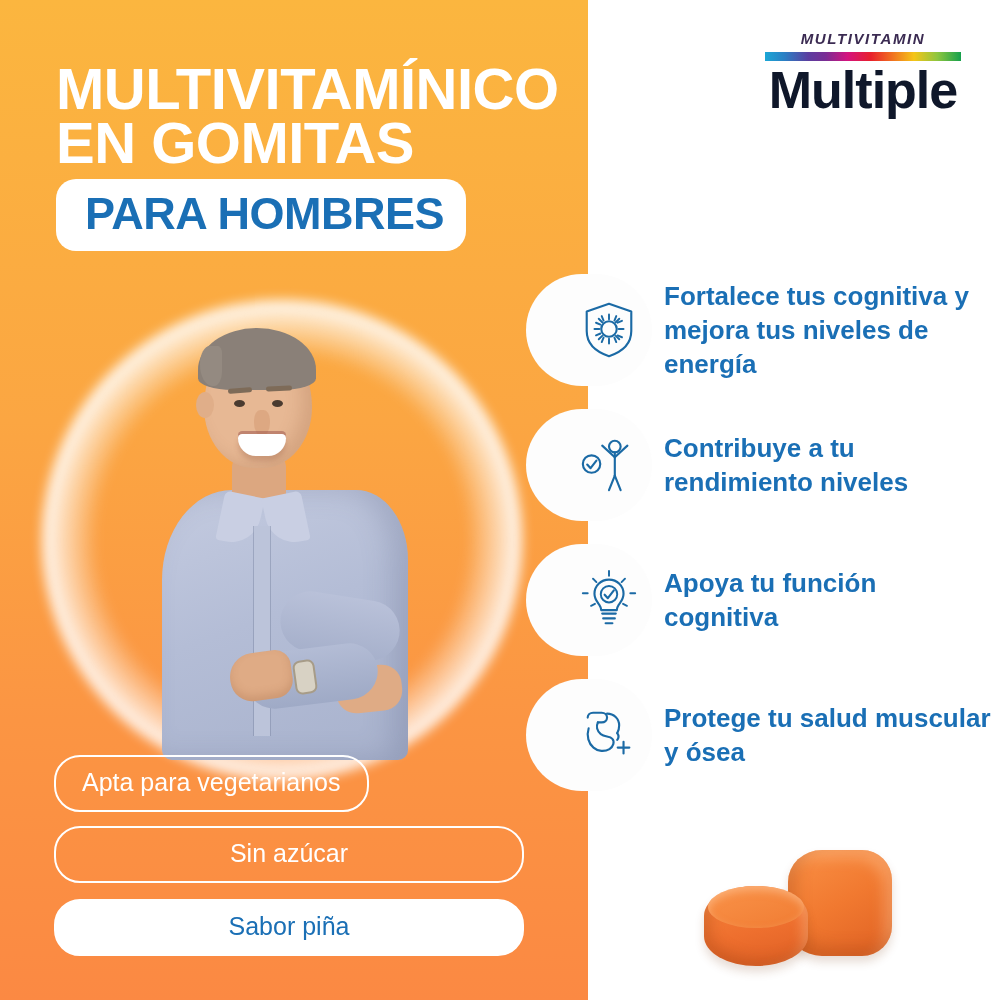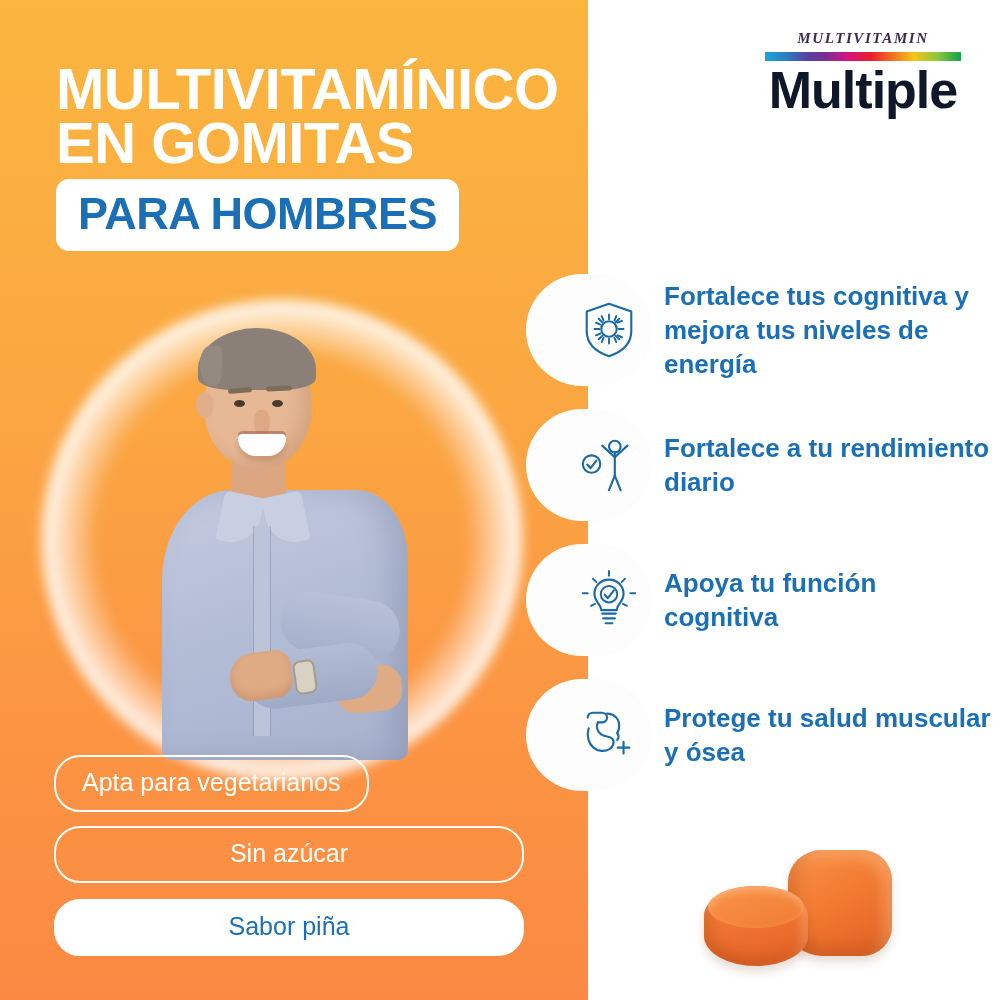--- a/index.html
+++ b/index.html
@@ -68,22 +68,22 @@
   }
   .headline-pill {
     display: inline-block;
     margin-top: 9px;
     background: #ffffff;
     color: #1A6FB5;
     font-weight: 700;
     font-size: 45px;
     line-height: 1;
     letter-spacing: -0.5px;
-    padding: 12px 22px 15px 22px;
-    border-radius: 13px;
+    padding: 12px 22px 15px 29px;
+    border-radius: 20px;
     white-space: nowrap;
   }
 
   
   .man-wrap {
     position: absolute;
     left: 150px;
     top: 330px;
     width: 290px;
     height: 430px;
@@ -309,21 +309,20 @@
     width: 206px;
     text-align: center;
   }
   .logo-kicker {
     font-style: italic;
     font-weight: 700;
     font-size: 15px;
     letter-spacing: 1.6px;
     color: #3B2B52;
     margin-bottom: 5px;
-    font-family: Liberation Serif, serif;
   }
   .logo-bar {
     width: 196px;
     height: 9px;
     margin: 0 auto 2px auto;
     background: linear-gradient(90deg,
       #1BA7D6 0%, #2B7FC4 10%, #5B3EA0 22%, #7A2D94 31%,
       #D4137F 42%, #E8202B 54%, #F06A21 64%,
       #F5C518 76%, #8DC63F 88%, #15A04C 100%);
   }
@@ -513,21 +512,21 @@
             <circle cx="38" cy="13" r="6"></circle>
             <path d="M38 19 v24"></path>
             <path d="M38 43 l-6 15"></path>
             <path d="M38 43 l6 15"></path>
             <path d="M38 24 L25 12"></path>
             <path d="M38 24 L51 12"></path>
             <circle cx="14" cy="31" r="9"></circle>
             <path d="M9.5 31.5 l3.5 3.8 L19 27.5"></path>
           </svg>
         </div>
-        <div class="benefit-text">Fortalece a tu rendimiento diario</div>
+        <div class="benefit-text">Contribuye a tu rendimiento niveles</div>
       </div>
 
       <div class="benefit">
         <div class="benefit-icon-bubble">
           <svg viewBox="0 0 64 64" fill="none" stroke="#1B6AA5" stroke-width="2.2" stroke-linecap="round" stroke-linejoin="round">
             <path d="M32 11 c-8.5 0-15 6.5-15 14.5 0 5.5 3 8.5 5 11.5 1.4 2.1 2 3.7 2 5.5 h16 c0-1.8 .6-3.4 2-5.5 2-3 5-6 5-11.5 C47 17.5 40.5 11 32 11 Z"></path>
             <path d="M25 46 h14"></path>
             <path d="M26 51 h12"></path>
             <path d="M28.5 56 h7"></path>
             <circle cx="32" cy="26" r="8.5" stroke-width="2"></circle>

